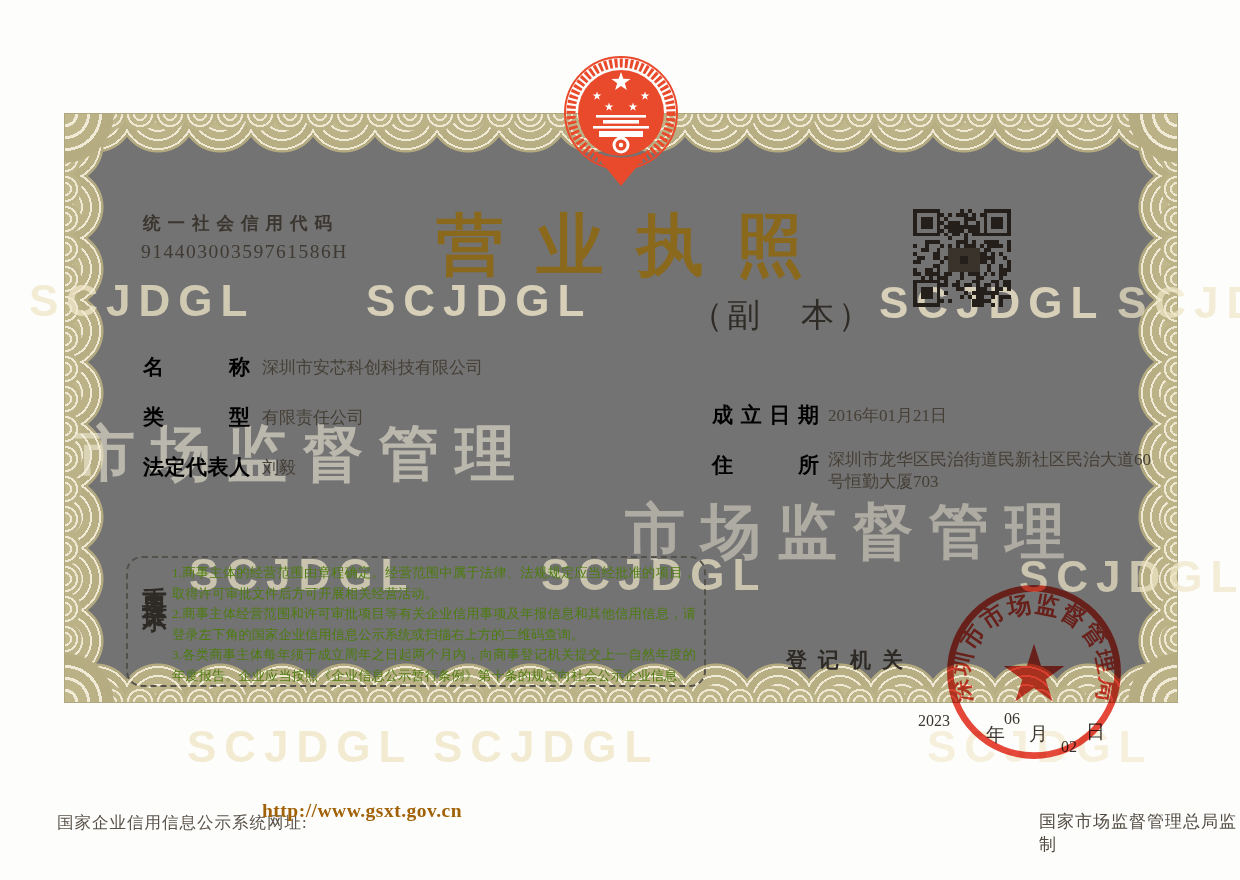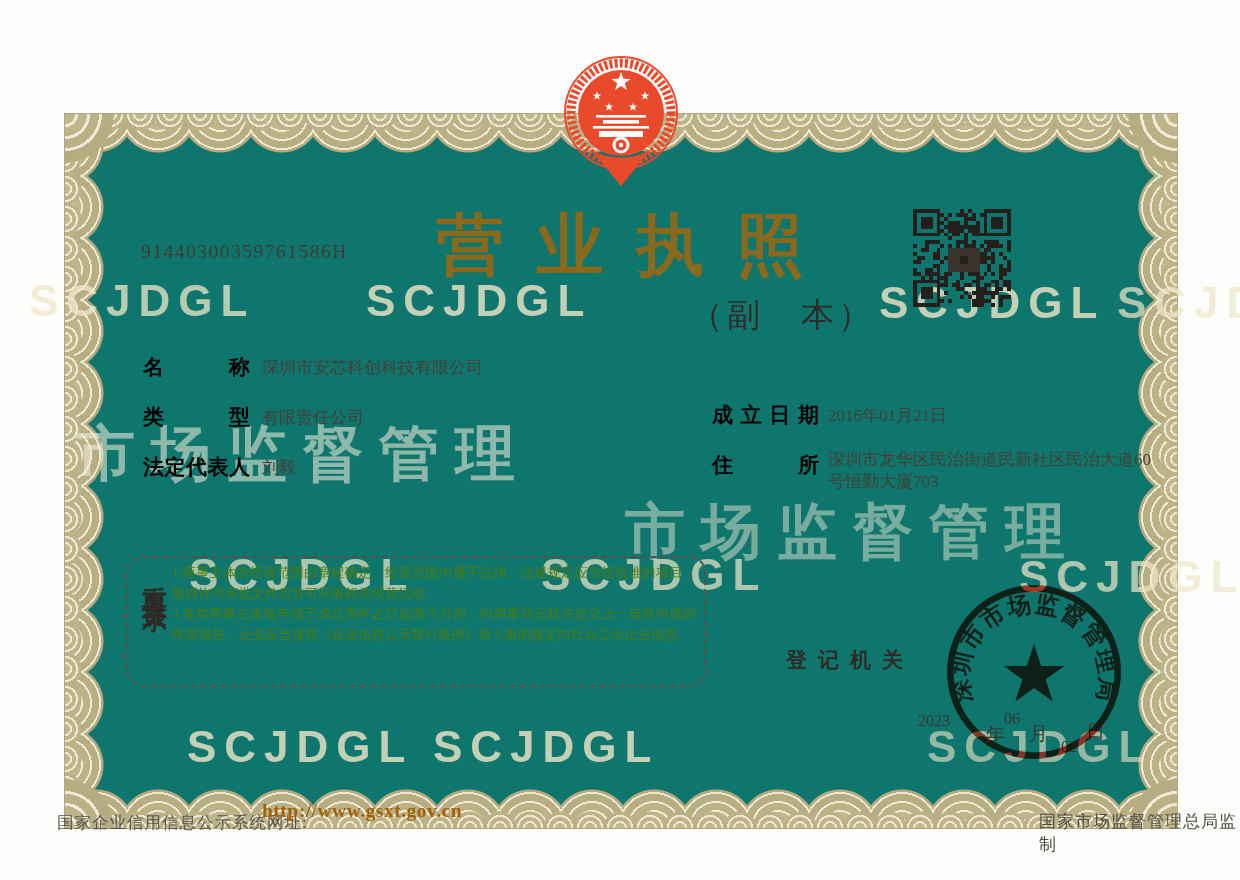--- a/index.html
+++ b/index.html
@@ -1,21 +1,21 @@
 <!DOCTYPE html>
 <html><head>
 <meta charset="utf-8">
 <style>
   html,body{margin:0;padding:0;background:#ffffff;}
   #page{position:relative;width:1240px;height:880px;background:#fdfdfb;overflow:hidden;
         font-family:"Liberation Serif", serif;}
 
   
-  #frame{position:absolute;left:64px;top:113px;width:1114px;height:716px;
-         background:#0f766e;border:1px solid #b1a77f;box-sizing:border-box;}
+  #frame{position:absolute;left:64px;top:113px;width:1114px;height:590px;
+         background:#737373;border:1px solid #b1a77f;box-sizing:border-box;}
   .band{position:absolute;}
   .band-top{left:0;top:0;right:0;height:46px;
     background-image:
       radial-gradient(circle at 50% 0, #c2b88e 0 5px,#eee8d3 5px 7px,#bfb58b 7px 11px,#eee8d3 11px 13px,#bcb287 13px 16px,rgba(0,0,0,0) 17px),
       radial-gradient(circle at 50% 0, #c1b78d 0 7px,#f0ead6 7px 9px,#c1b78d 9px 16px,#f0ead6 16px 18px,#bcb288 18px 25px,#f0ead6 25px 27px,#b8ae84 27px 34px,#efe9d4 34px 36px,#b4aa80 36px 38px,rgba(0,0,0,0) 39px),
       linear-gradient(#c6bc93 0 10px,#efe9d4 10px 11px,#c6bc93 11px 15px,rgba(0,0,0,0) 15px);
     background-size:30px 18px,62px 46px,100% 100%;
     background-repeat:repeat-x,repeat-x,no-repeat;}
   .band-bottom{left:0;bottom:0;right:0;height:46px;
     background-image:
@@ -145,20 +145,21 @@
       <rect x="34" y="60" width="50" height="2.6"></rect>
       <rect x="41" y="65" width="36" height="3.6"></rect>
       <rect x="31" y="71" width="56" height="2.6"></rect>
       <rect x="37" y="76" width="44" height="6"></rect>
       <circle cx="59" cy="90" r="8.5"></circle>
     </g>
     <circle cx="59" cy="90" r="5.5" fill="#e94a2c"></circle>
     <circle cx="59" cy="90" r="2.2" fill="#ffffff"></circle>
   </svg>
 
+  <div class="credit-label">统一社会信用代码</div>
   <div class="credit-code">91440300359761586H</div>
   <div class="doc-title">营业执照</div>
   <div class="doc-subtitle">（副　本）</div>
 
   <div id="qr">
       <div class="on"></div>
       <div class="on"></div>
       <div class="on"></div>
       <div class="on"></div>
       <div class="on"></div>
@@ -796,20 +797,21 @@
   <div class="flabel" style="left:712px;top:401px;">成立日期</div>
   <div class="fvalue" style="left:828px;top:405px;">2016年01月21日</div>
 
   <div class="flabel" style="left:712px;top:451px;">住所</div>
   <div class="fvalue" style="left:828px;top:449px;width:332px;">深圳市龙华区民治街道民新社区民治大道60号恒勤大厦703</div>
 
   <div id="notice">
     <div id="notice-heading">重要提示</div>
     <div id="notice-body">
       <p>1.商事主体的经营范围由章程确定。经营范围中属于法律、法规规定应当经批准的项目，取得许可审批文件后方可开展相关经营活动。</p>
+      <p>2.商事主体经营范围和许可审批项目等有关企业信用事项及年报信息和其他信用信息，请登录左下角的国家企业信用信息公示系统或扫描右上方的二维码查询。</p>
       <p>3.各类商事主体每年须于成立周年之日起两个月内，向商事登记机关提交上一自然年度的年度报告。企业应当按照《企业信息公示暂行条例》第十条的规定向社会公示企业信息。</p>
     </div>
   </div>
 
   <div class="reg-label">登记机关</div>
 
   <span class="date-num" style="left:918px;top:712px;">2023</span>
   <span class="date-unit" style="left:986px;top:722px;">年</span>
   <span class="date-num" style="left:1004px;top:710px;">06</span>
   <span class="date-unit" style="left:1029px;top:721px;">月</span>

